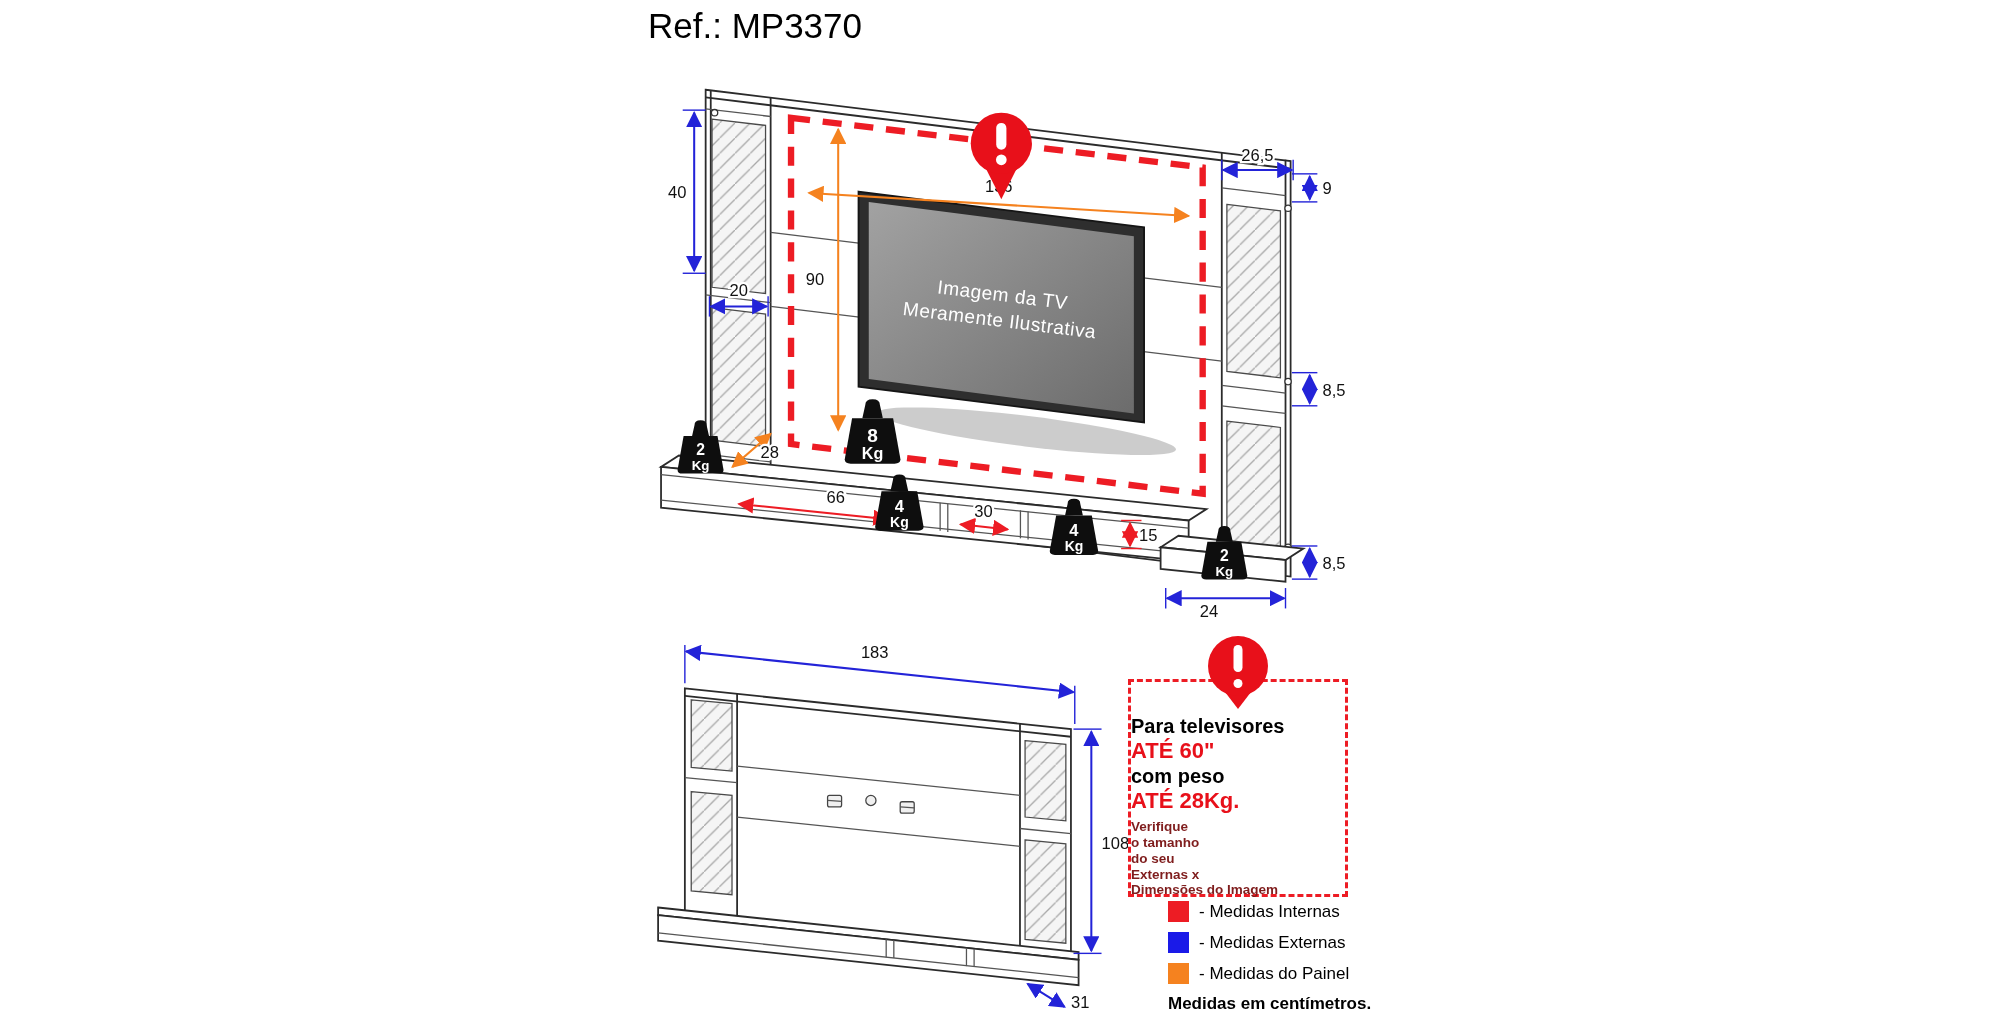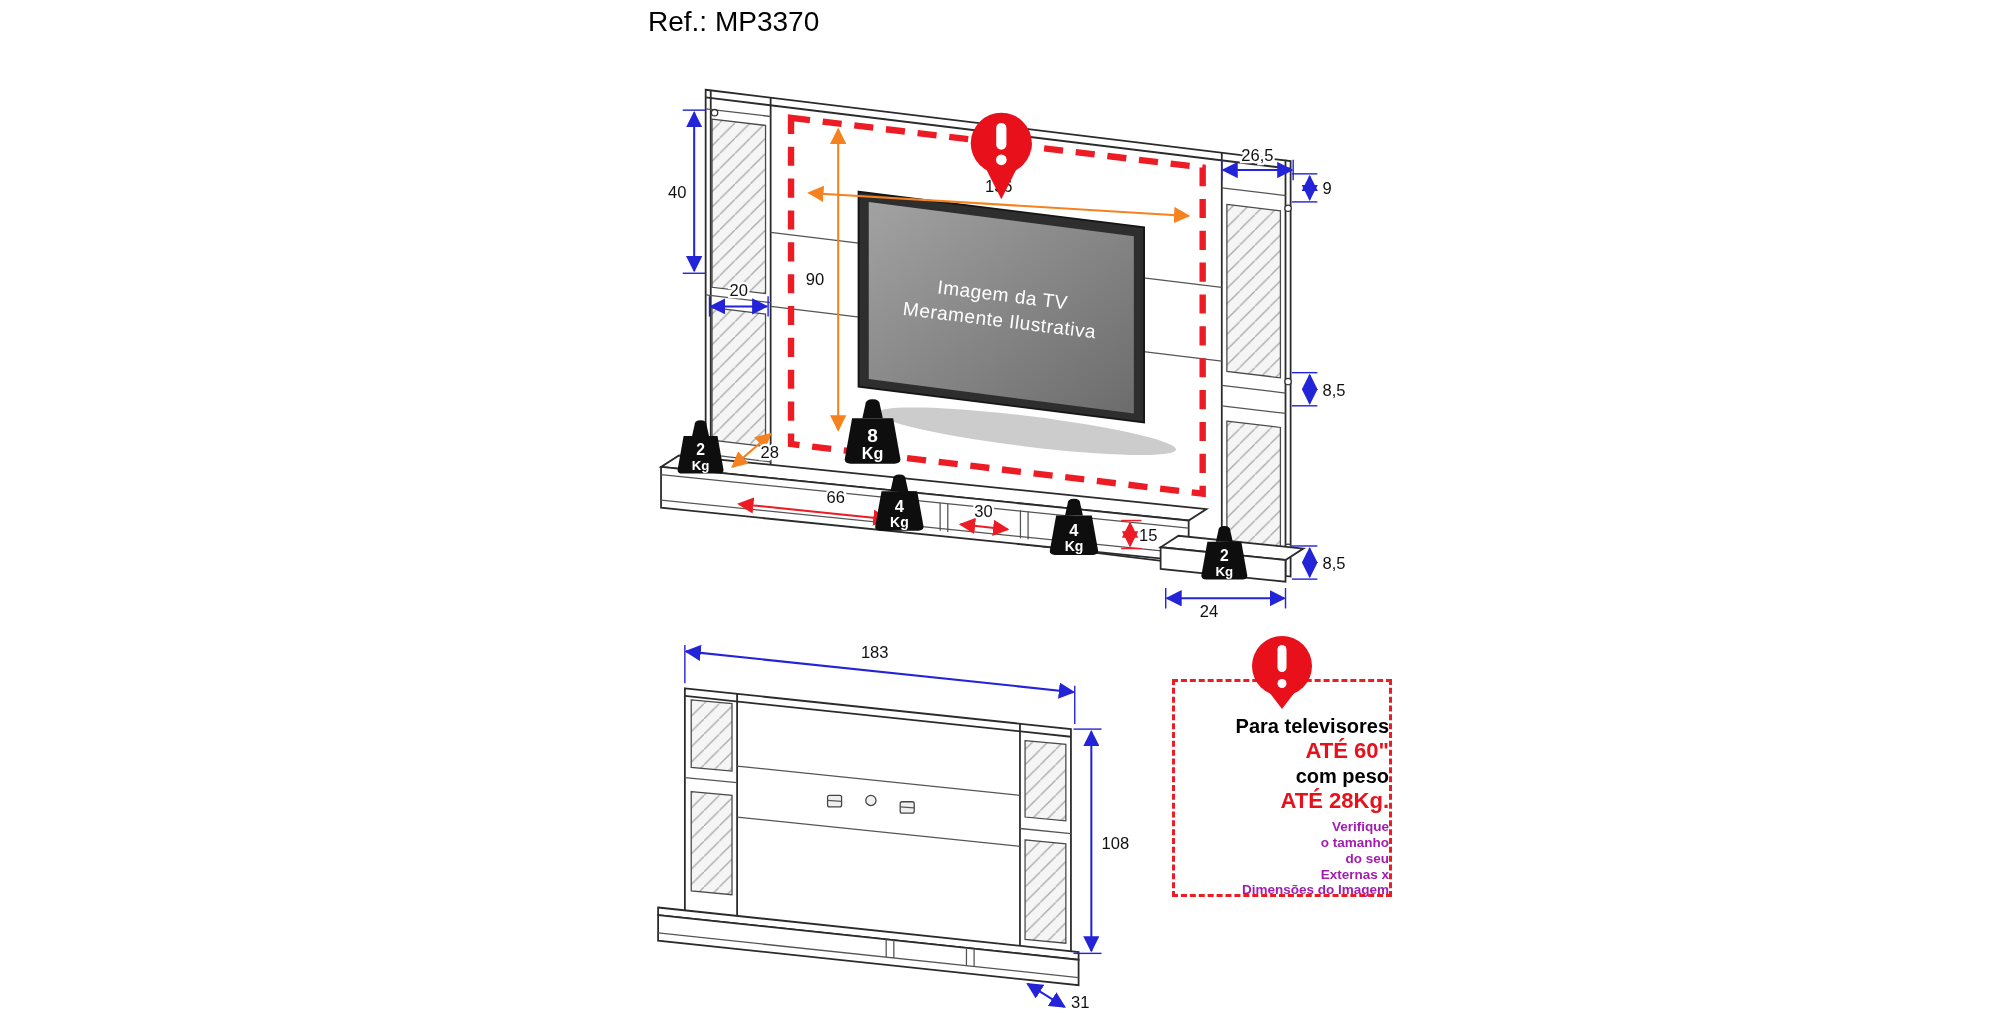--- a/index.html
+++ b/index.html
@@ -1,20 +1,20 @@
 <!DOCTYPE html>
 <html><head>
 <meta charset="utf-8">
 <style>
   * { margin:0; padding:0; box-sizing:border-box; }
   html,body { width:2000px; height:1028px; background:#ffffff;
     font-family:"Liberation Sans", sans-serif; position:relative; overflow:hidden; }
   .page { position:absolute; inset:0; }
 
-  .title { position:absolute; left:648px; top:6px; font-size:28px; color:#000; }
+  .title { position:absolute; left:648px; top:6px; font-size:35px; color:#000; }
 
   svg.diagram { position:absolute; overflow:visible; }
 
   
   .ln     { stroke:#2b2b2b; stroke-width:1.4; fill:none; }
   .lnthin { stroke:#555;    stroke-width:1;   fill:none; }
   .fillw  { fill:#ffffff; stroke:#2b2b2b; stroke-width:1.4; }
   .glass  { fill:url(#hatch1); stroke:#4a4a4a; stroke-width:1; }
   .glass2 { fill:url(#hatch2); stroke:#4a4a4a; stroke-width:1; }
   .hole   { fill:#fff; stroke:#333; stroke-width:1; }
@@ -28,34 +28,34 @@
   .tick { stroke-width:1.1; fill:none; }
   .dash { fill:none; stroke:#ed1c24; stroke-width:5; stroke-dasharray:15 10; }
 
   .dimtext { font-size:13px; font-family:"Liberation Sans",sans-serif; fill:#111; }
   .halo    { paint-order:stroke; stroke:#fff; stroke-width:3.5px; }
   .tvtext  { font-size:15px; fill:#fff; text-anchor:middle; letter-spacing:.4px; }
   .wt-val  { font-size:13px; font-weight:700; fill:#fff; text-anchor:middle; }
   .wt-unit { font-size:11px; font-weight:700; fill:#fff; text-anchor:middle; }
 
   
-  .warn-box { position:absolute; left:1172px; top:679px; width:220px; height:218px;
-    border:3px dashed #ed1c24; background:#fff; text-align:right; padding-top:32px; }
+  .warn-box { position:absolute; left:1128px; top:679px; width:220px; height:218px;
+    border:3px dashed #ed1c24; background:#fff; text-align:left; padding-top:32px; }
   .warn-icon { position:absolute; left:50%; top:-46px; transform:translateX(-50%); width:60px; }
   .wi-circle { width:60px; height:60px; border-radius:50%; background:#e8101a;
     position:relative; z-index:2; margin:0 auto; }
   .wi-bar { position:absolute; left:50%; top:9px; transform:translateX(-50%);
     width:9px; height:27px; border-radius:4.5px; background:#fff; }
   .wi-dot { position:absolute; left:50%; bottom:8px; transform:translateX(-50%);
     width:9px; height:9px; border-radius:50%; background:#fff; }
   .wi-tri { width:0; height:0; border-left:13px solid transparent;
     border-right:13px solid transparent; border-top:17px solid #e8101a; margin:-4px auto 0; }
   .wl1 { font-size:20px; font-weight:700; color:#000; line-height:1.2; }
   .wl2 { font-size:22px; font-weight:700; color:#e8101a; line-height:1.2; }
-  .wnote { margin-top:4px; font-size:13.5px; font-weight:700; line-height:1.18; color:#a21caf; }
+  .wnote { margin-top:4px; font-size:13.5px; font-weight:700; line-height:1.18; color:#7f1d1d; }
 
   
   .legend { position:absolute; left:1168px; top:901px; }
   .leg-row { display:flex; align-items:center; gap:10px; margin-bottom:10px;
     font-size:17px; color:#000; }
   .sq { width:21px; height:21px; display:inline-block; flex:0 0 auto; }
   .sq-red { background:#ed1c24; } .sq-blue { background:#1a1ae8; } .sq-orange { background:#f5821f; }
   .leg-foot { font-size:17px; font-weight:700; margin-top:2px; color:#000; }
 </style>
 </head>
@@ -329,14 +329,29 @@
     <div class="wl2">ATÉ 28Kg.</div>
     <div class="wnote">
       <div>Verifique</div>
       <div>o tamanho</div>
       <div>do seu</div>
       <div>Externas x</div>
       <div>Dimensões do Imagem</div>
     </div>
   </div>
 
+  <div class="legend">
+    <div class="leg-row">
+      <span class="sq sq-red"></span>
+      <span>- Medidas Internas</span>
+    </div>
+    <div class="leg-row">
+      <span class="sq sq-blue"></span>
+      <span>- Medidas Externas</span>
+    </div>
+    <div class="leg-row">
+      <span class="sq sq-orange"></span>
+      <span>- Medidas do Painel</span>
+    </div>
+    <div class="leg-foot">Medidas em centímetros.</div>
+  </div>
 
 </div>
 
 </body></html>

